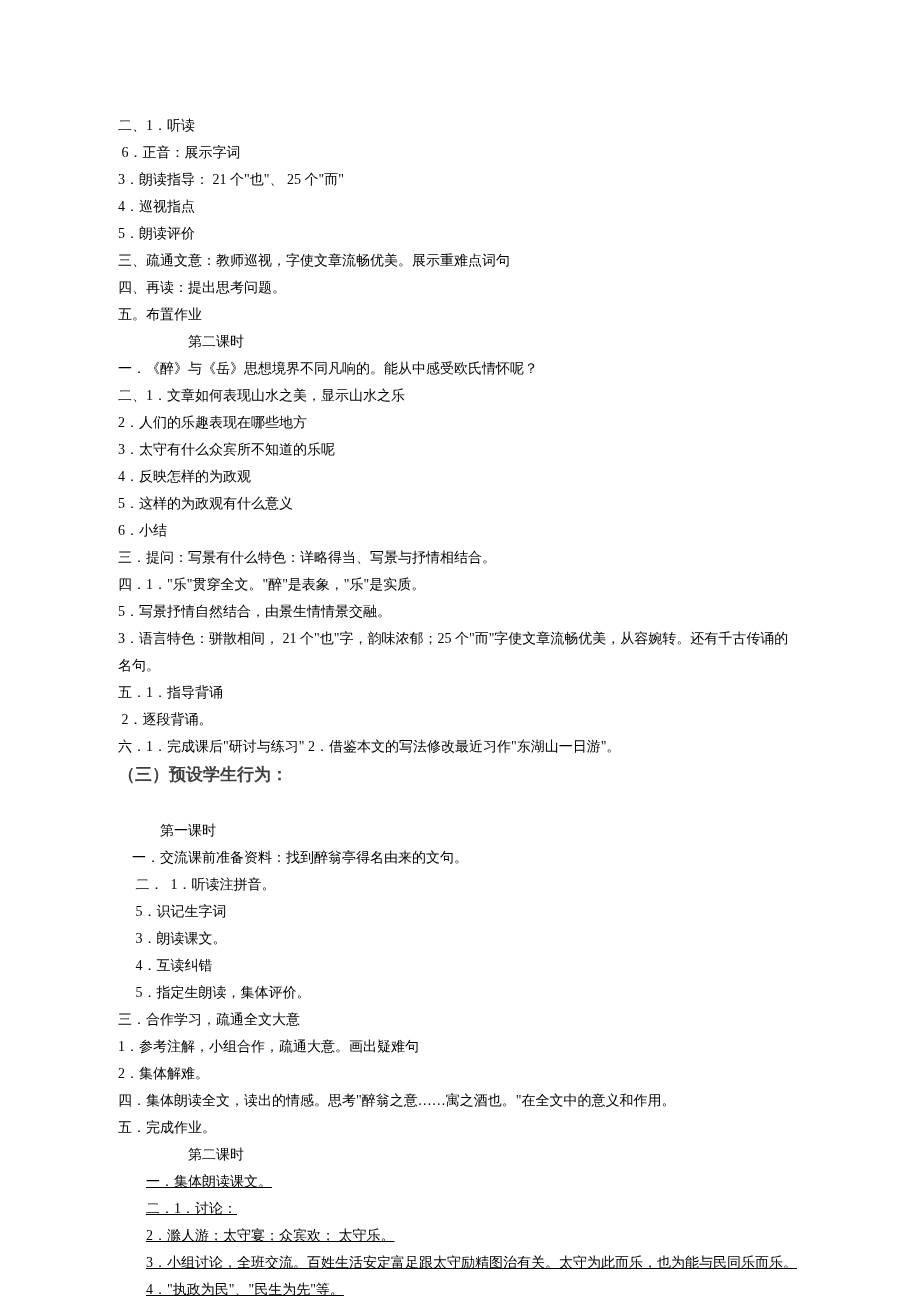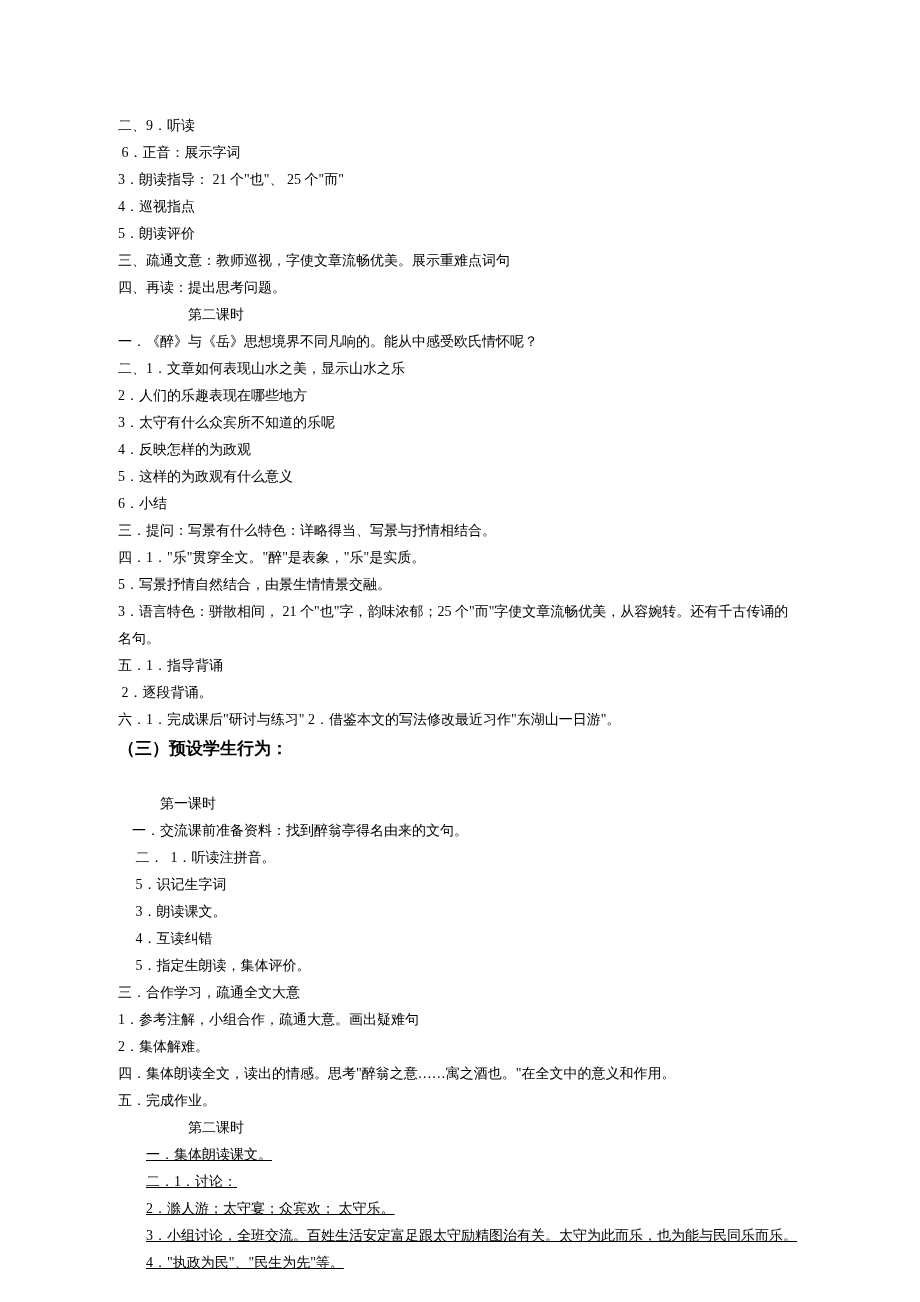--- a/index.html
+++ b/index.html
@@ -16,36 +16,38 @@
     color: #000000;
   }
   .line {
     white-space: pre-wrap;
   }
   .indent-1 { padding-left: 14px; }
   .indent-2 { padding-left: 28px; text-decoration: underline; }
   .indent-3 { padding-left: 42px; margin-top: 24px; }
   .indent-4 { padding-left: 70px; }
   .red {
-    color: #000000;
+    color: #404040;
     font-weight: bold;
     font-size: 17px;
+    font-family: Liberation Mono, monospace;
   }
 </style>
 </head>
 <body>
 
 <div class="page" id="page-container">
-    <div class="line indent-0">二、9．听读</div>
+    <div class="line indent-0">二、1．听读</div>
     <div class="line indent-0"> 6．正音：展示字词</div>
     <div class="line indent-0">3．朗读指导： 21 个"也"、 25 个"而"</div>
     <div class="line indent-0">4．巡视指点</div>
     <div class="line indent-0">5．朗读评价</div>
     <div class="line indent-0">三、疏通文意：教师巡视，字使文章流畅优美。展示重难点词句</div>
     <div class="line indent-0">四、再读：提出思考问题。</div>
+    <div class="line indent-0">五。布置作业</div>
     <div class="line indent-4">第二课时</div>
     <div class="line indent-0">一．《醉》与《岳》思想境界不同凡响的。能从中感受欧氏情怀呢？</div>
     <div class="line indent-0">二、1．文章如何表现山水之美，显示山水之乐</div>
     <div class="line indent-0">2．人们的乐趣表现在哪些地方</div>
     <div class="line indent-0">3．太守有什么众宾所不知道的乐呢</div>
     <div class="line indent-0">4．反映怎样的为政观</div>
     <div class="line indent-0">5．这样的为政观有什么意义</div>
     <div class="line indent-0">6．小结</div>
     <div class="line indent-0">三．提问：写景有什么特色：详略得当、写景与抒情相结合。</div>
     <div class="line indent-0">四．1．"乐"贯穿全文。"醉"是表象，"乐"是实质。</div>

